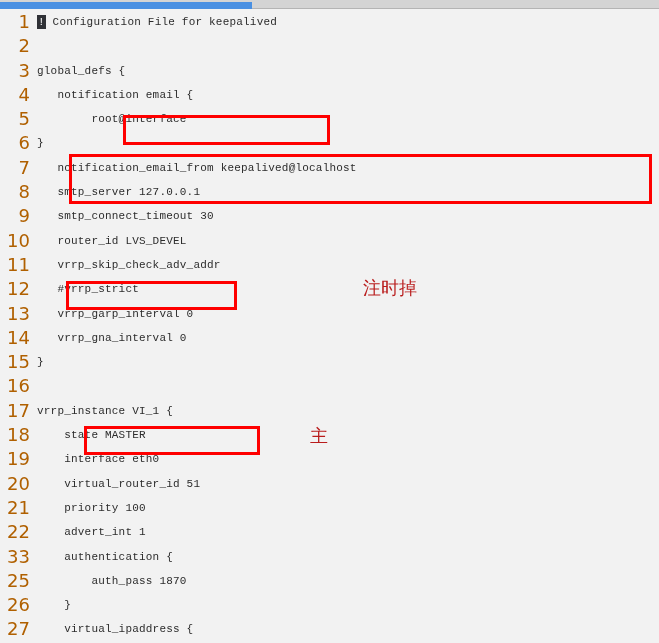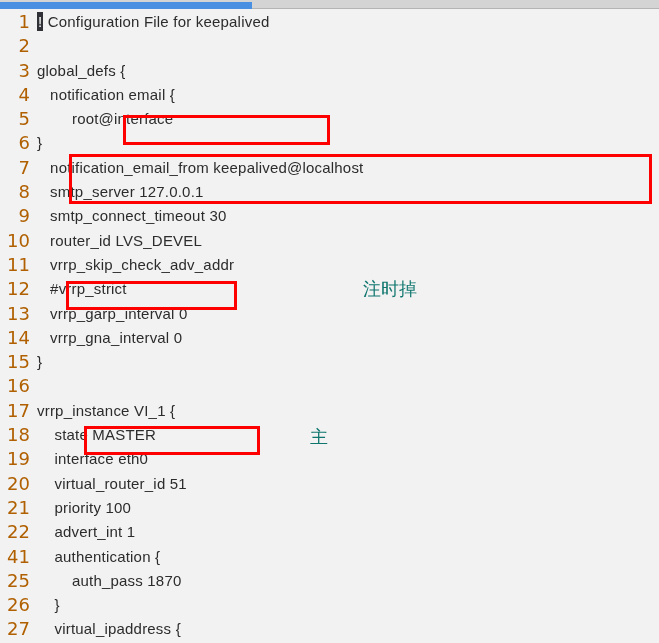--- a/index.html
+++ b/index.html
@@ -52,22 +52,22 @@
     text-align: right;
     color: #b06000;
     font-size: 18px;
     font-family: "DejaVu Sans", sans-serif;
     letter-spacing: 0px;
   }
   .code {
     position: absolute;
     left: 37px;
     color: #2c2c2c;
-    font-size: 15px;
-    font-family: Liberation Sans, sans-serif;
+    font-size: 11px;
+    font-family: Liberation Mono, monospace;
     letter-spacing: 0.2px;
   }
 
   
   .sel {
     background: #2f3136;
     color: #ffffff;
     padding: 1px 1px;
   }
 
@@ -79,22 +79,22 @@
     pointer-events: none;
   }
   #box-root      { left: 123px; top: 105px; width: 207px; height: 30px; }
   #box-email     { left: 69px;  top: 144px; width: 583px; height: 50px; }
   #box-strict    { left: 66px;  top: 271px; width: 171px; height: 29px; }
   #box-master    { left: 84px;  top: 416px; width: 176px; height: 29px; }
 
   
   .anno {
     position: absolute;
-    color: #0f766e;
-    font-family: Liberation Serif, serif;
+    color: #b91c1c;
+    font-family: Liberation Mono, monospace;
     font-size: 18px;
     line-height: 1;
     white-space: nowrap;
   }
   #anno-comment { left: 363px; top: 270px; }
   #anno-master  { left: 310px; top: 418px; }
 </style>
 </head>
 <body>
 
@@ -119,21 +119,21 @@
       <div class="line"><span class="lnum">13</span><span class="code">   vrrp_garp_interval 0</span></div>
       <div class="line"><span class="lnum">14</span><span class="code">   vrrp_gna_interval 0</span></div>
       <div class="line"><span class="lnum">15</span><span class="code">}</span></div>
       <div class="line"><span class="lnum">16</span><span class="code"></span></div>
       <div class="line"><span class="lnum">17</span><span class="code">vrrp_instance VI_1 {</span></div>
       <div class="line"><span class="lnum">18</span><span class="code">    state MASTER</span></div>
       <div class="line"><span class="lnum">19</span><span class="code">    interface eth0</span></div>
       <div class="line"><span class="lnum">20</span><span class="code">    virtual_router_id 51</span></div>
       <div class="line"><span class="lnum">21</span><span class="code">    priority 100</span></div>
       <div class="line"><span class="lnum">22</span><span class="code">    advert_int 1</span></div>
-      <div class="line"><span class="lnum">41</span><span class="code">    authentication {</span></div>
+      <div class="line"><span class="lnum">33</span><span class="code">    authentication {</span></div>
       <div class="line"><span class="lnum">25</span><span class="code">        auth_pass 1870</span></div>
       <div class="line"><span class="lnum">26</span><span class="code">    }</span></div>
       <div class="line"><span class="lnum">27</span><span class="code">    virtual_ipaddress {</span></div>
     </div>
 
   <div class="redbox" id="box-root"></div>
   <div class="redbox" id="box-email"></div>
   <div class="redbox" id="box-strict"></div>
   <div class="redbox" id="box-master"></div>
 

